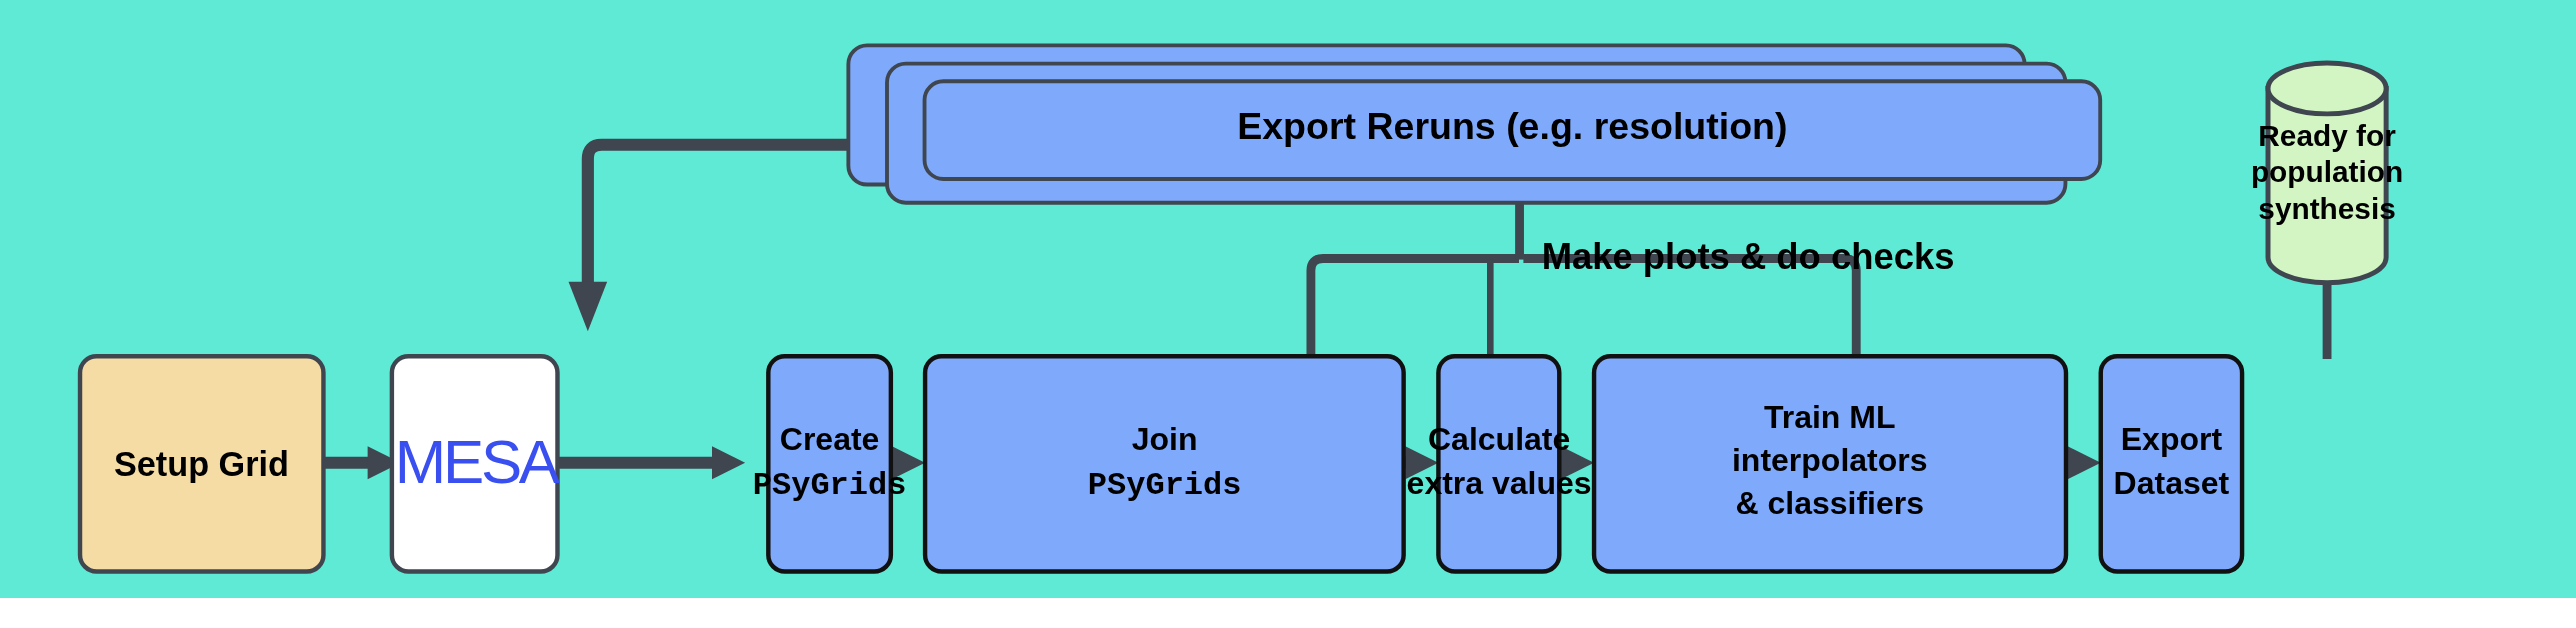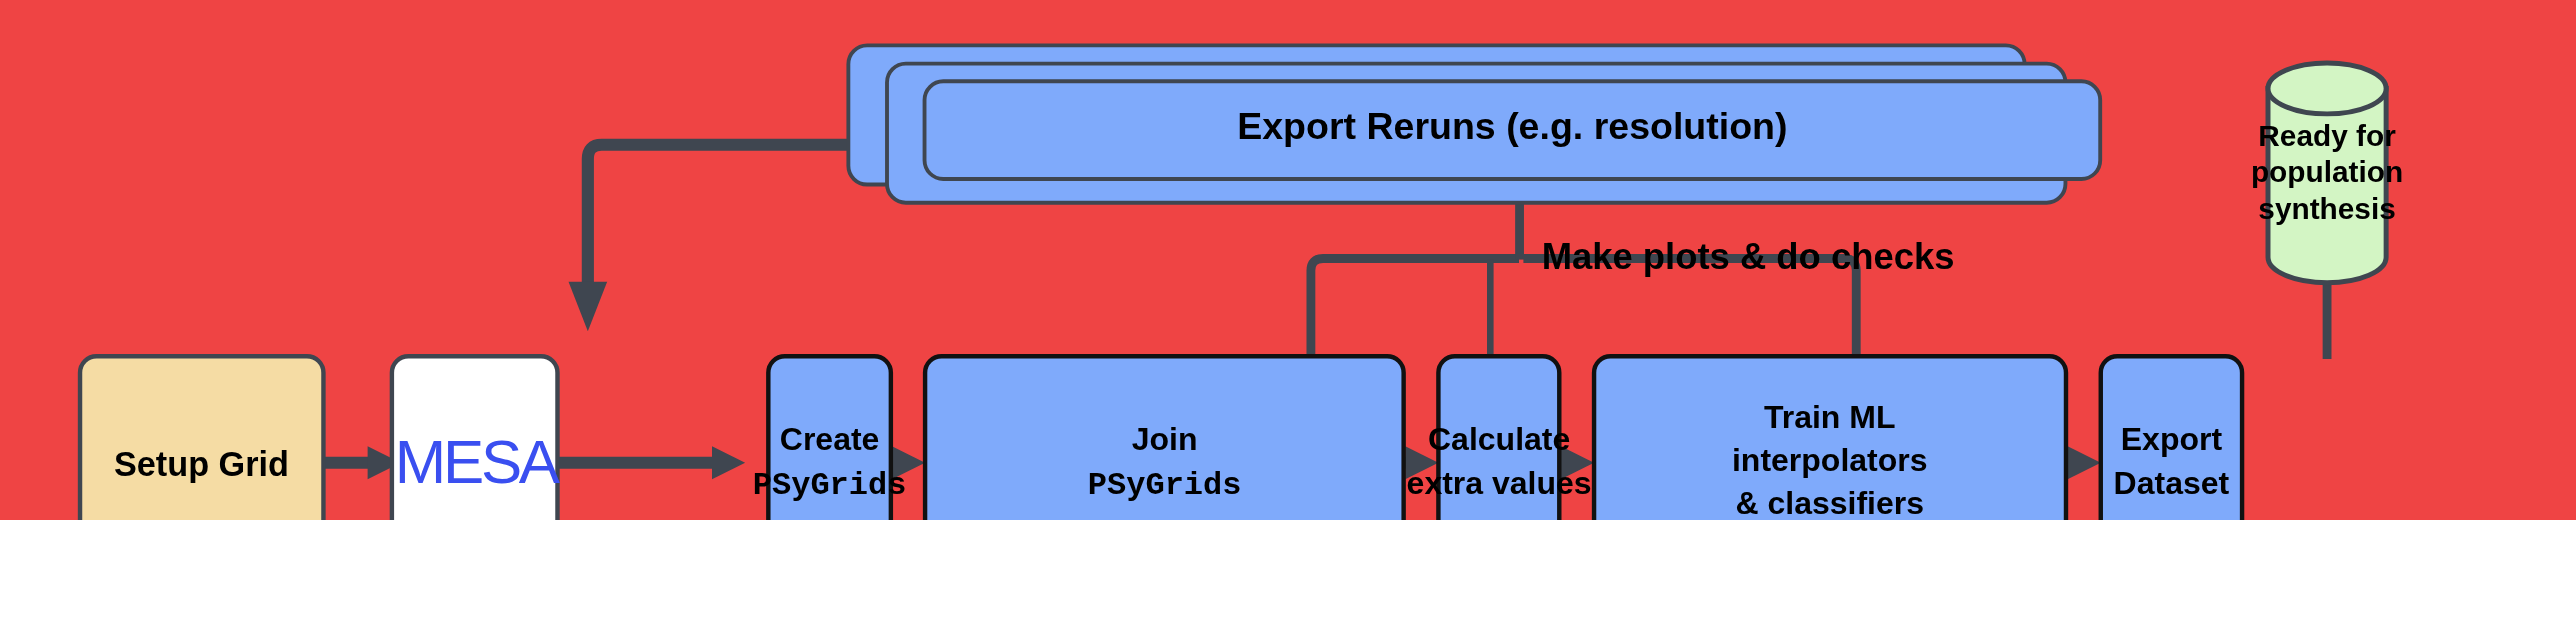--- a/index.html
+++ b/index.html
@@ -7,22 +7,22 @@
     margin: 0;
     padding: 0;
     background: #ffffff;
   }
   body {
     font-family: "Liberation Sans", sans-serif;
   }
   #canvas {
     position: relative;
     width: 2576px;
-    height: 520px;
-    background: #ef4444;
+    height: 598px;
+    background: #5eead4;
     overflow: hidden;
   }
   svg.layer {
     position: absolute;
     left: 0;
     top: 0;
     width: 2576px;
     height: 629px;
   }
   svg.connectors { z-index: 1; }

